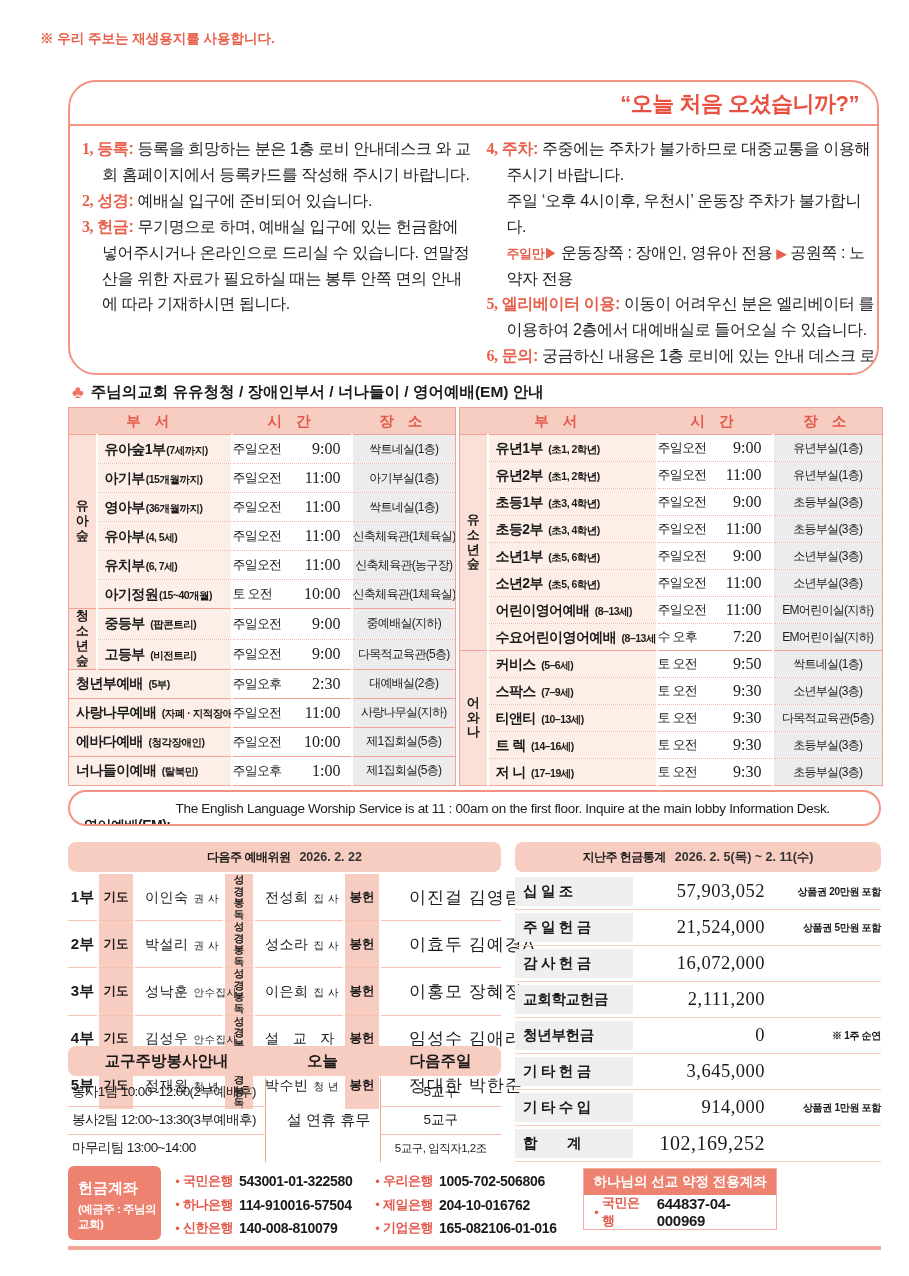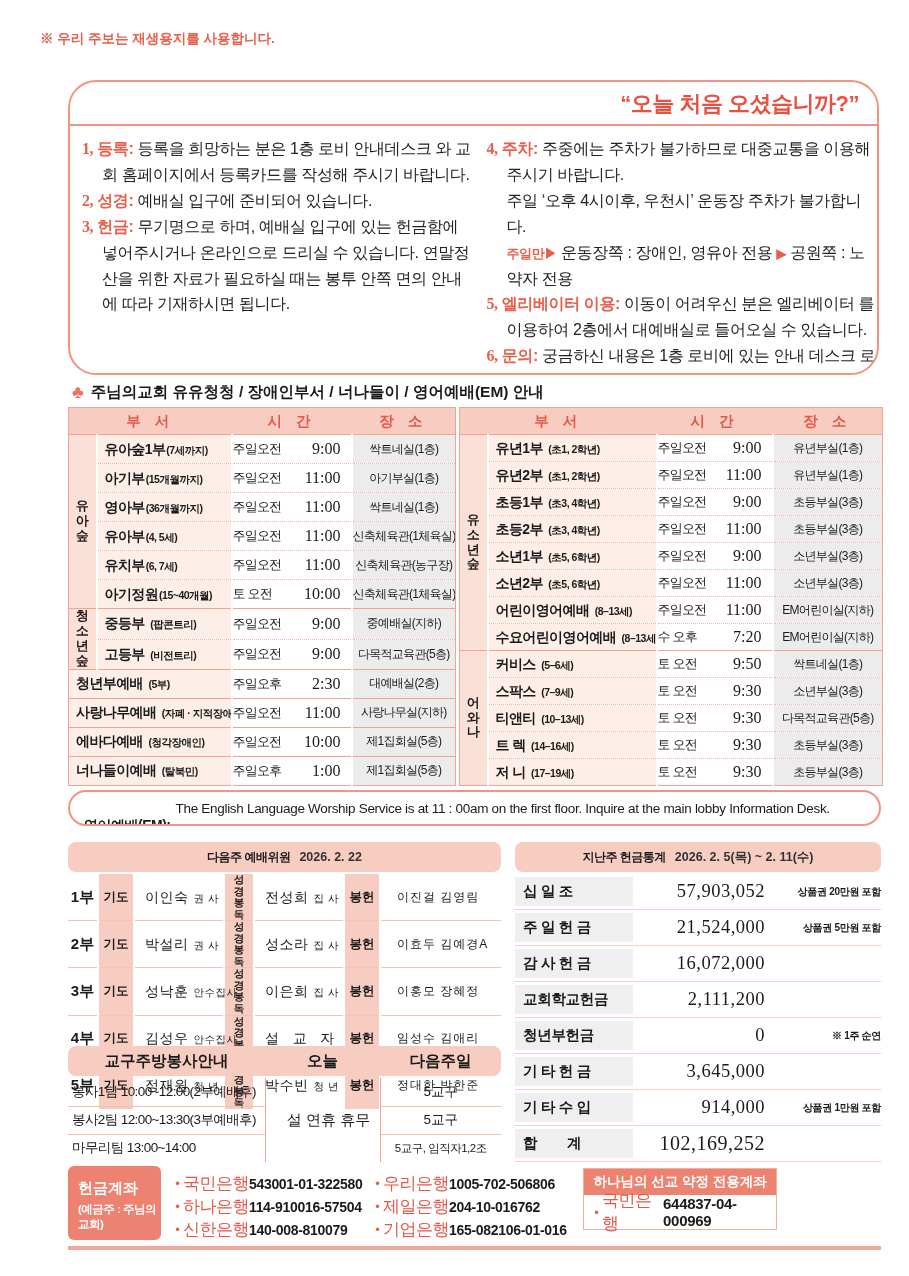--- a/index.html
+++ b/index.html
@@ -64,21 +64,21 @@
   .committee { position:absolute; left:68px; top:842px; width:433px; }
   .committee table { width:100%; border-collapse:collapse; table-layout:fixed; margin-top:2px; }
   .committee td { height:33px; vertical-align:middle; border-bottom:1px solid #f6c3b6; }
   .committee tr:last-child td { border-bottom:none; }
   td.part { width:30px; font-weight:bold; font-size:15px; text-align:center; }
   td.key { width:36px; background:#f8cdc1; font-weight:bold; font-size:12.5px; text-align:center; border-left:2px solid #fff; border-right:2px solid #fff; }
   td.key2 { width:30px; font-size:10.5px; line-height:1.1; word-break:break-all; padding:0 4px; }
   td.nm { padding-left:10px; white-space:pre; }
   td.nm .n { font-size:14px; letter-spacing:0.5px; }
   td.nm .t { font-size:10.5px; margin-left:5px; letter-spacing:0.5px; }
-  td.nm3 { padding-left:16px; font-size:12px; letter-spacing:1px; width:121px; white-space:nowrap; }
+  td.nm3 { padding-left:28px; font-size:17px; letter-spacing:1px; width:121px; white-space:nowrap; }
 
   
   .kitchen { position:absolute; left:68px; top:1046px; width:433px; }
   .khead { justify-content:flex-start; gap:0; }
   .kh1 { width:197px; text-align:center; font-size:15.5px; font-weight:bold; }
   .kh2 { width:115px; text-align:center; font-size:15.5px; font-weight:bold; }
   .kh3 { width:121px; text-align:center; font-size:15.5px; font-weight:bold; }
   .kitchen table { width:100%; border-collapse:collapse; table-layout:fixed; margin-top:2px; }
   .kitchen td { height:28px; vertical-align:middle; }
   td.team { width:197px; font-size:13.5px; letter-spacing:-0.6px; padding-left:4px; border-right:1px solid #f2a494; border-bottom:1px solid #f5c0b2; white-space:nowrap; }
@@ -102,21 +102,21 @@
   .accounts { position:absolute; left:68px; top:1166px; width:709px; height:74px; display:flex; }
   .acc-label { width:127px; height:74px; background:#ee8271; border-radius:6px; color:#fff; padding:13px 0 0 10px; }
   .al1 { font-size:15px; font-weight:bold; margin-bottom:4px; }
   .al2 { font-size:11.5px; font-weight:bold; letter-spacing:-0.5px; }
   .acc-cols { display:flex; margin-left:14px; gap:14px; padding-top:4px; }
   .acc-col { display:flex; flex-direction:column; justify-content:space-between; padding:2px 0 3px; }
   .acc-col.c1 { width:186px; }
   .acc-col.c2 { width:208px; }
   .acc-item { display:flex; align-items:center; white-space:nowrap; }
   .bullet { color:#e8604c; font-size:13px; margin-right:3px; }
-  .bank { color:#e4584a; font-weight:normal; font-size:17px; letter-spacing:-0.5px; }
+  .bank { color:#e4584a; font-weight:bold; font-size:13px; margin-right:6px; letter-spacing:-0.5px; }
   .numb { font-weight:bold; font-size:14px; letter-spacing:-0.3px; }
   .mission { margin-left:auto; width:271px; border:1px solid #f4ae9f; height:62px; margin-top:2px; }
   .m-head { background:#ee8271; color:#fff; font-weight:bold; font-size:13.5px; text-align:center; height:26px; line-height:26px; }
   .m-row { display:flex; align-items:center; justify-content:flex-start; padding-left:10px; height:34px; }
   .m-row .numb { font-size:15px; }
 
   .bottom-rule { position:absolute; left:68px; top:1246px; width:813px; height:4px; background:#f2a79a; }
 </style>
 </head>
 <body>

